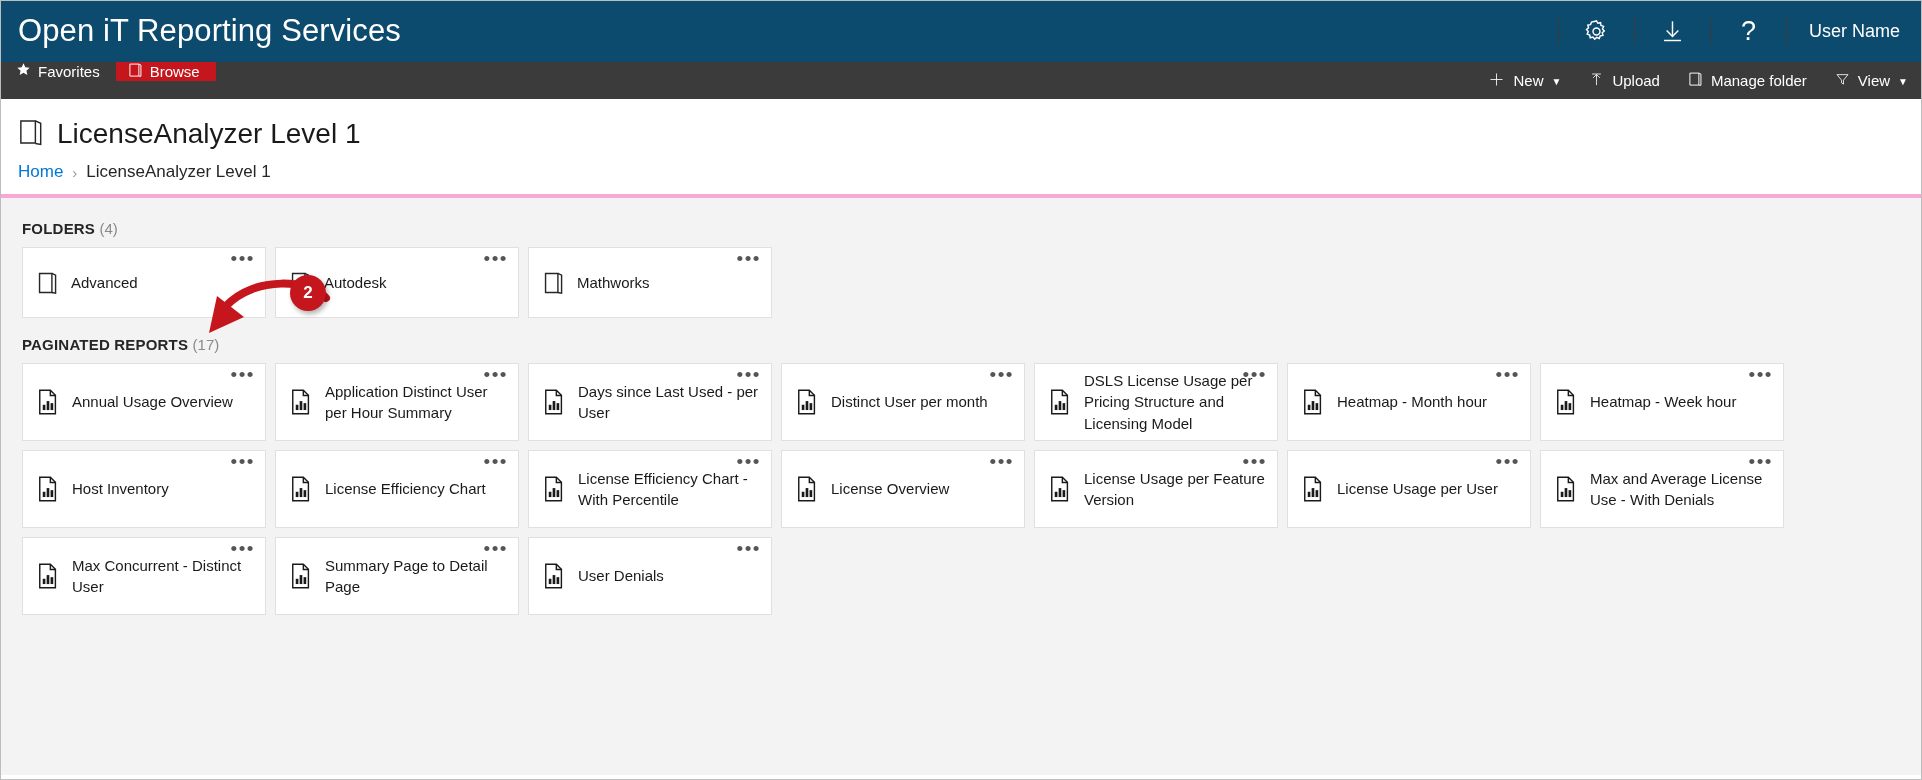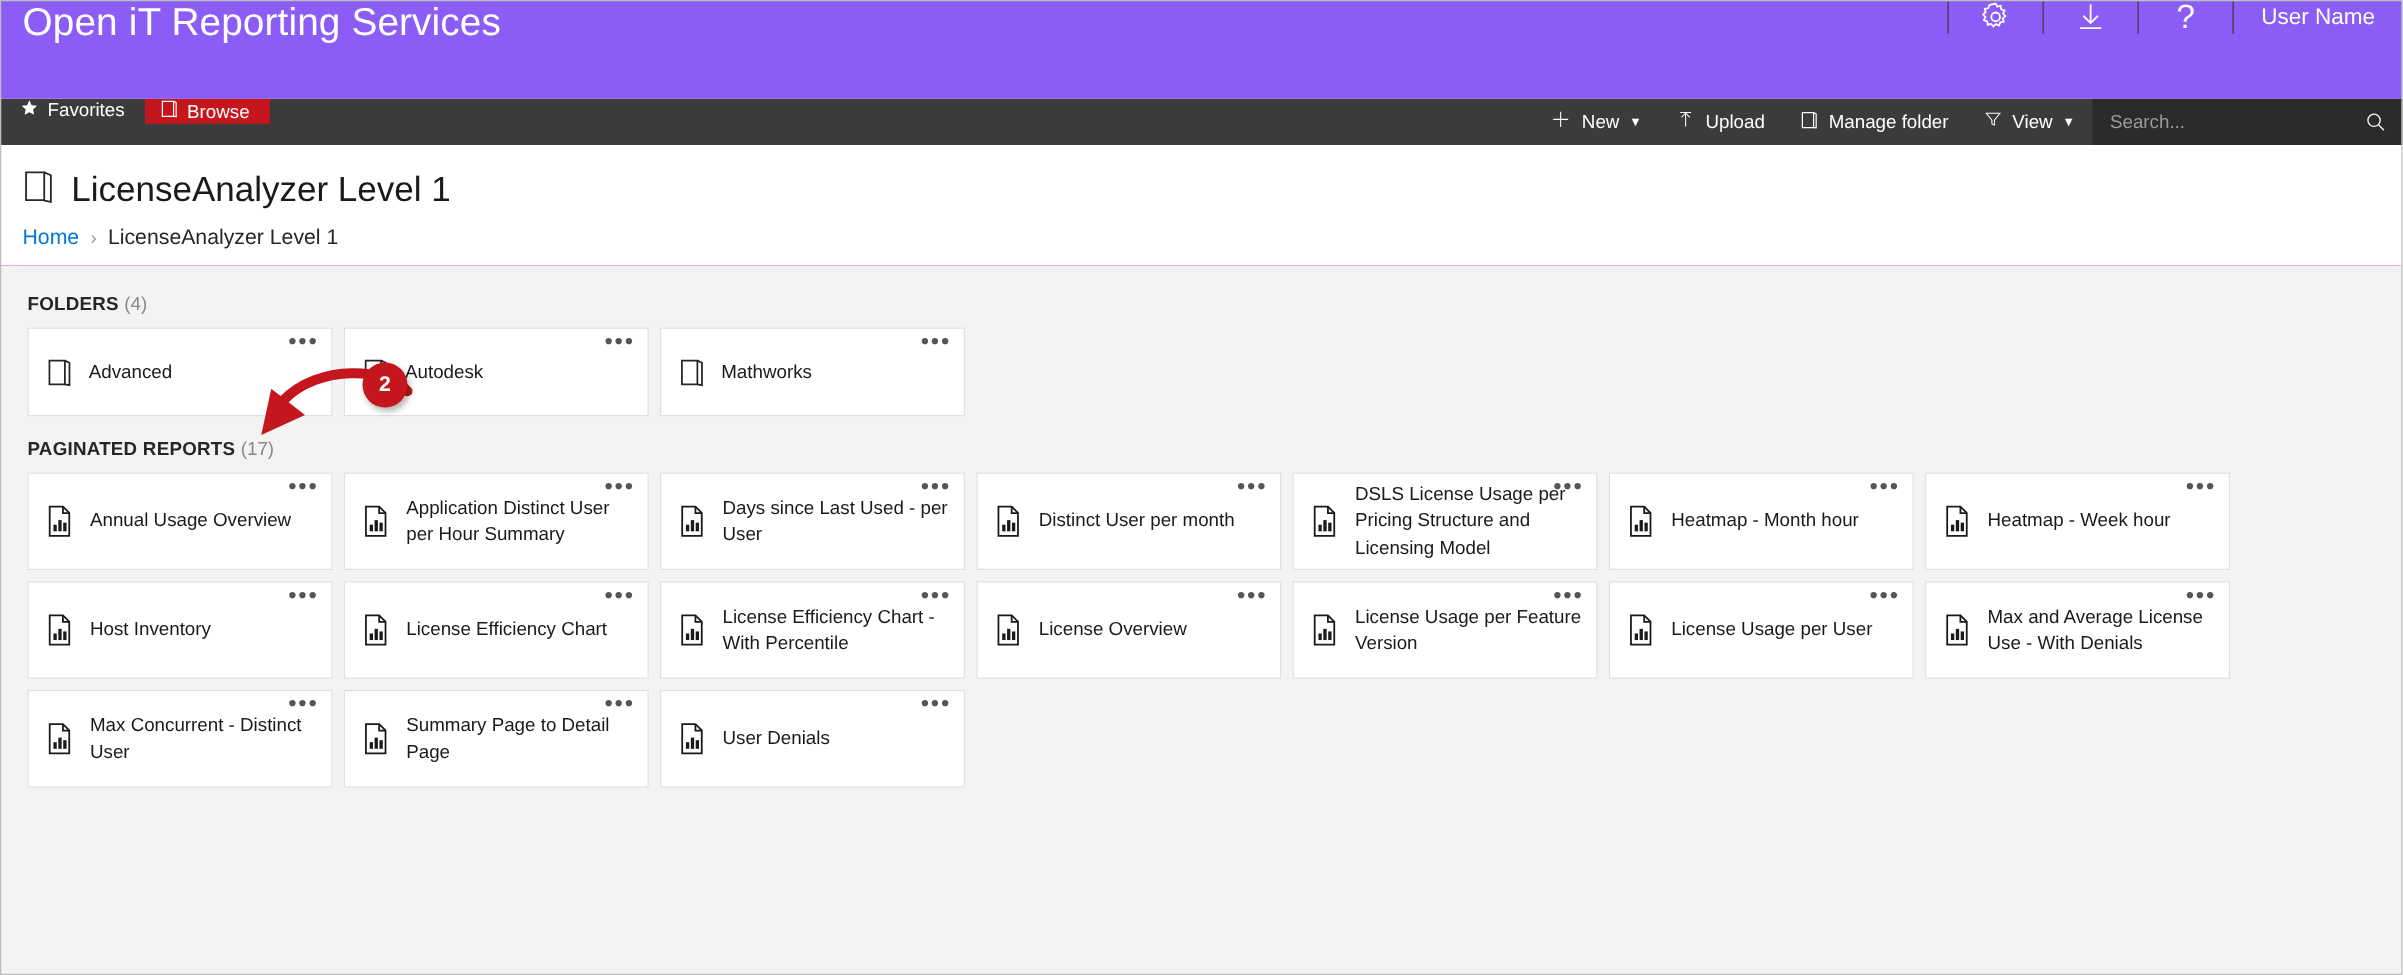--- a/index.html
+++ b/index.html
@@ -6,24 +6,24 @@
   html, body {
     width: 1922px;
     height: 780px;
     overflow: hidden;
     font-family: "Liberation Sans", sans-serif;
     background: #ffffff;
   }
 
   
   .topbar {
-    height: 79px;
-    background: #8b5cf6;
-    display: flex;
-    align-items: flex-start;
+    height: 62px;
+    background: #0c4a6e;
+    display: flex;
+    align-items: center;
     position: relative;
   }
   .app-title {
     color: #ffffff;
     font-size: 31px;
     font-weight: 300;
     letter-spacing: 0.1px;
     padding-left: 18px;
     display: flex;
     align-items: center;
@@ -97,21 +97,21 @@
     font-size: 15px;
     font-family: "Liberation Sans", sans-serif;
   }
   .search-box input::placeholder { color: #9a9a9a; }
   .search-btn { cursor: pointer; display: flex; align-items: center; }
 
   
   .titleband {
     background: #ffffff;
     padding: 18px 0 12px 18px;
-    border-bottom: 1px solid #f9a8d4;
+    border-bottom: 4px solid #f9a8d4;
   }
   .page-title-row { display: flex; align-items: center; gap: 13px; }
   .page-title {
     font-size: 28px;
     font-weight: 400;
     color: #1a1a1a;
     white-space: nowrap;
   }
   .breadcrumb {
     margin-top: 11px;
@@ -303,29 +303,20 @@
     <div class="nav-item">
       <span>
         <svg width="15" height="15" viewBox="0 0 24 24" fill="none" stroke="#ffffff" stroke-width="1.3">
           <path d="M3.2 4.2h17.6L13.6 13v6.4l-3.2-2V13z"></path>
         </svg>
       </span>
       <span>View</span>
       <span class="caret">▼</span>
     </div>
 
-    <div class="search-box">
-      <input type="text" placeholder="Search..." style="">
-      <span class="search-btn">
-        <svg width="19" height="19" viewBox="0 0 24 24" fill="none" stroke="#ffffff" stroke-width="1.3">
-          <circle cx="10.4" cy="10.4" r="6.2"></circle>
-          <path d="M15.1 15.1L20.4 20.4"></path>
-        </svg>
-      </span>
-    </div>
   </div>
 </div>
 
 <div class="titleband">
   <div class="page-title-row">
     <span>
       <svg width="26" height="30" viewBox="0 0 22 26" fill="none" stroke="#262626" stroke-width="1.25">
         <path d="M2.2 3.4h12.6v19.2H2.2z"></path>
         <path d="M14.8 3.4l4.6 2v18.4l-4.6-.8"></path>
       </svg>

